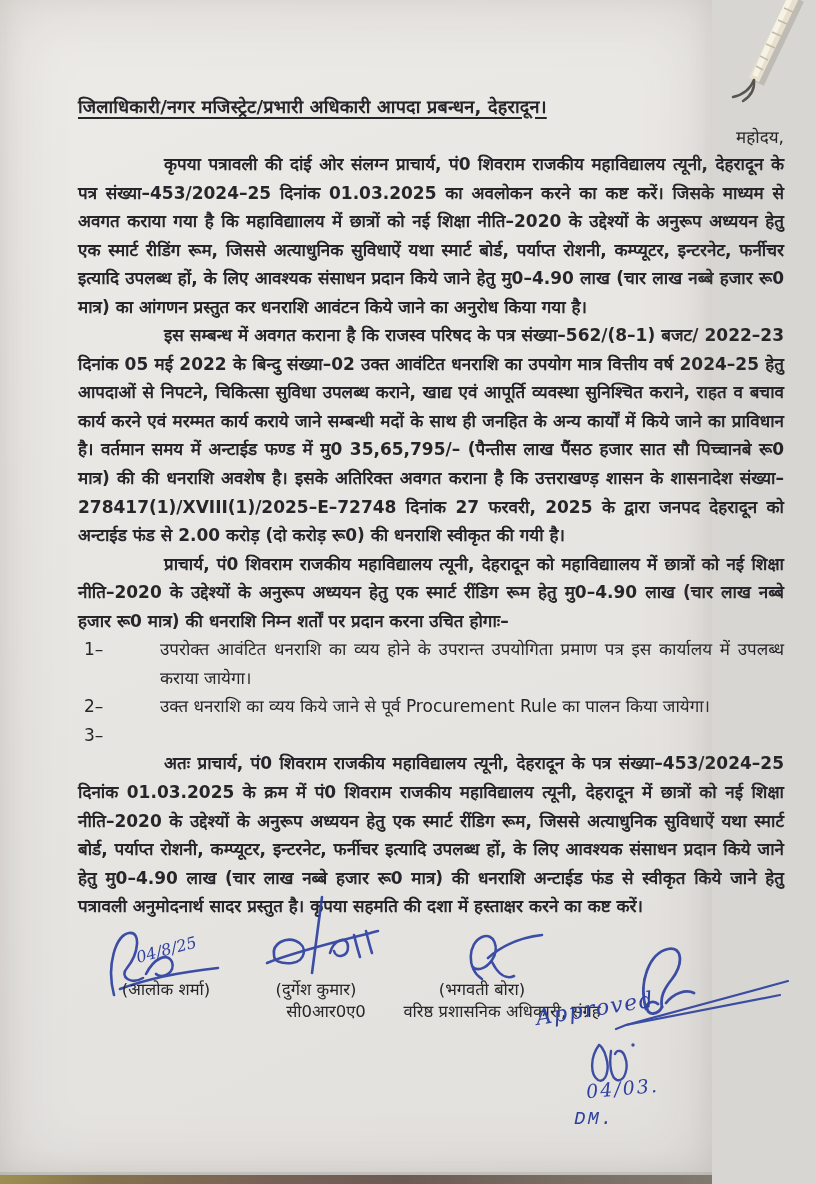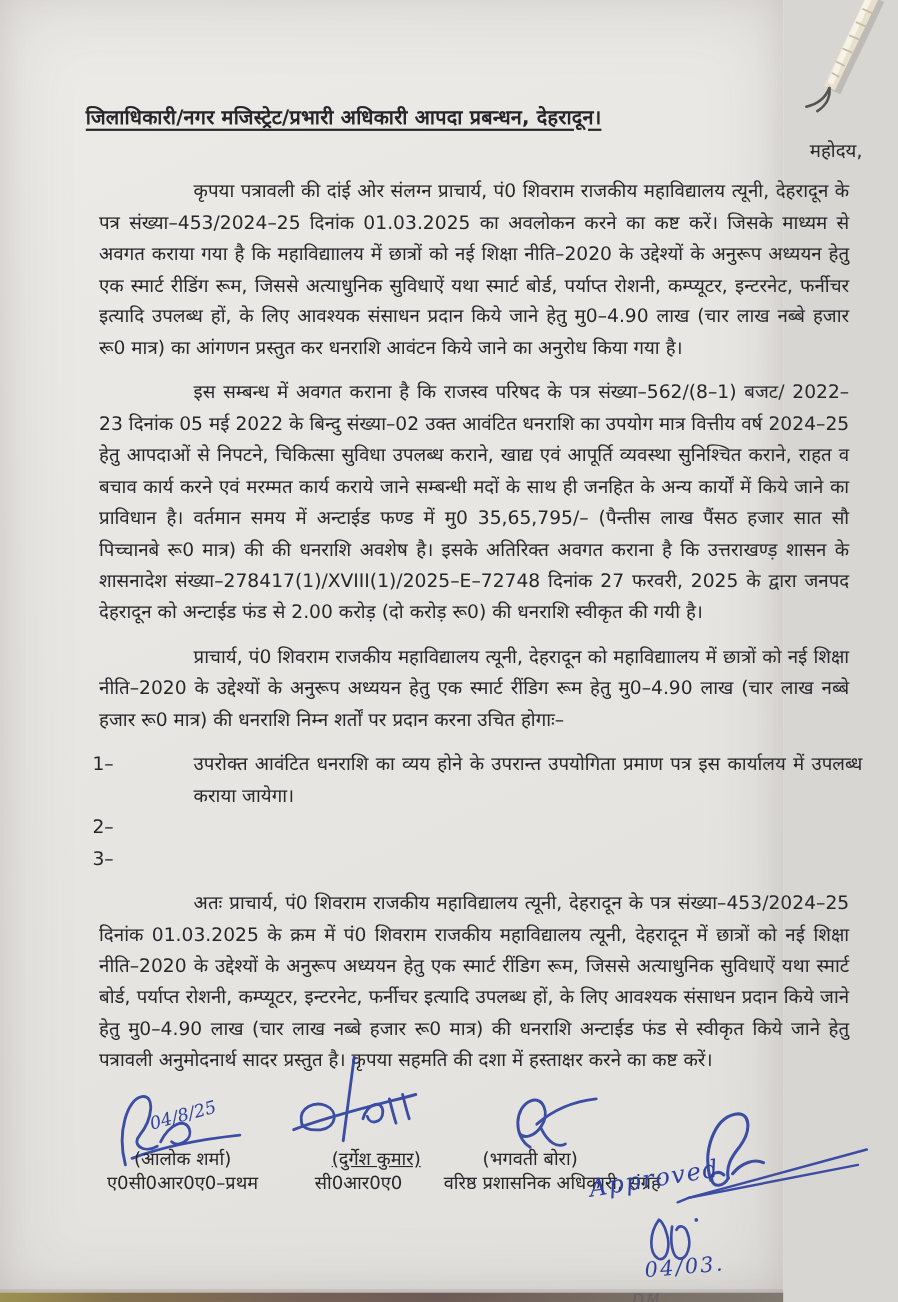--- a/index.html
+++ b/index.html
@@ -20,24 +20,24 @@
     opacity:.9;
   }
   .bottom-edge::before{content:"";position:absolute;left:0;right:0;top:-3px;height:3px;background:#c9c6c0;opacity:.8;}
   .content{position:absolute;left:78px;top:94px;width:706px;}
   .heading{
     font-size:18px;font-weight:bold;letter-spacing:.2px;
     text-decoration:underline;text-underline-offset:4px;text-decoration-thickness:1.6px;
     margin:0 0 7px 0;
   }
   .salutation{font-size:17px;margin:0 0 2px 0;text-align:right;}
-  p.para{font-size:17px;line-height:1.68;text-align:justify;text-indent:86px;margin:12px;}
+  p.para{font-size:17px;line-height:1.68;text-align:justify;text-indent:86px;margin:0;font-weight:bold;}
   .cond{display:grid;grid-template-columns:82px 1fr;font-size:17px;line-height:1.68;}
   .cond .num{padding-left:6px;}
-  .cond .txt{text-align:justify;margin-left:16px;}
+  .cond .txt{text-align:justify;}
   .sig-area{position:relative;height:380px;margin-top:6px;}
   .abs{position:absolute;}
   .sig-name{font-size:16.5px;white-space:nowrap;text-align:center;}
   .sig-title{font-size:16.5px;white-space:nowrap;text-align:center;}
   .ink{stroke:#2e41a0;fill:none;stroke-linecap:round;stroke-linejoin:round;opacity:.92;}
   .hand{color:#2e41a0;font-style:italic;font-family:"DejaVu Serif","Liberation Serif",serif;}
   .approved-word{font-size:22px;letter-spacing:1.5px;transform:rotate(-9deg);transform-origin:left center;}
   .hand-num{font-size:19px;letter-spacing:2px;transform:rotate(-5deg);}
   .hand-dm{font-size:19px;letter-spacing:2px;}
   svg{display:block;overflow:visible;}
@@ -64,52 +64,52 @@
     <p class="para">इस सम्बन्ध में अवगत कराना है कि राजस्व परिषद के पत्र संख्या–562/(8–1) बजट/ 2022–23 दिनांक 05 मई 2022 के बिन्दु संख्या–02 उक्त आवंटित धनराशि का उपयोग मात्र वित्तीय वर्ष 2024–25 हेतु आपदाओं से निपटने, चिकित्सा सुविधा उपलब्ध कराने, खाद्य एवं आपूर्ति व्यवस्था सुनिश्चित कराने, राहत व बचाव कार्य करने एवं मरम्मत कार्य कराये जाने सम्बन्धी मदों के साथ ही जनहित के अन्य कार्यों में किये जाने का प्राविधान है। वर्तमान समय में अन्टाईड फण्ड में मु0 35,65,795/– (पैन्तीस लाख पैंसठ हजार सात सौ पिच्चानबे रू0 मात्र) की की धनराशि अवशेष है। इसके अतिरिक्त अवगत कराना है कि उत्तराखण्ड़ शासन के शासनादेश संख्या–278417(1)/XVIII(1)/2025–E–72748 दिनांक 27 फरवरी, 2025 के द्वारा जनपद देहरादून को अन्टाईड फंड से 2.00 करोड़ (दो करोड़ रू0) की धनराशि स्वीकृत की गयी है।</p>
     <p class="para">प्राचार्य, पं0 शिवराम राजकीय महाविद्यालय त्यूनी, देहरादून को महाविद्याालय में छात्रों को नई शिक्षा नीति–2020 के उद्देश्यों के अनुरूप अध्ययन हेतु एक स्मार्ट रींडिग रूम हेतु मु0–4.90 लाख (चार लाख नब्बे हजार रू0 मात्र) की धनराशि निम्न शर्तों पर प्रदान करना उचित होगाः–</p>
 
     <div>
       <div class="cond">
         <span class="num">1–</span>
         <span class="txt">उपरोक्त आवंटित धनराशि का व्यय होने के उपरान्त उपयोगिता प्रमाण पत्र इस कार्यालय में उपलब्ध कराया जायेगा।</span>
       </div>
       <div class="cond">
         <span class="num">2–</span>
+        <span class="txt">उक्त धनराशि का व्यय किये जाने से पूर्व Procurement Rule का पालन किया जायेगा।</span>
       </div>
       <div class="cond">
         <span class="num">3–</span>
       </div>
     </div>
 
     <p class="para">अतः प्राचार्य, पं0 शिवराम राजकीय महाविद्यालय त्यूनी, देहरादून के पत्र संख्या–453/2024–25 दिनांक 01.03.2025 के क्रम में पं0 शिवराम राजकीय महाविद्यालय त्यूनी, देहरादून में छात्रों को नई शिक्षा नीति–2020 के उद्देश्यों के अनुरूप अध्ययन हेतु एक स्मार्ट रींडिग रूम, जिससे अत्याधुनिक सुविधाऐं यथा स्मार्ट बोर्ड, पर्याप्त रोशनी, कम्प्यूटर, इन्टरनेट, फर्नीचर इत्यादि उपलब्ध हों, के लिए आवश्यक संसाधन प्रदान किये जाने हेतु मु0–4.90 लाख (चार लाख नब्बे हजार रू0 मात्र) की धनराशि अन्टाईड फंड से स्वीकृत किये जाने हेतु पत्रावली अनुमोदनार्थ सादर प्रस्तुत है। कृपया सहमति की दशा में हस्ताक्षर करने का कष्ट करें।</p>
 
     <div class="sig-area">
 
       <svg class="abs" style="left:24px;top:0px;" width="140" height="82" viewBox="0 0 140 82">
         <g class="ink" stroke-width="2.6">
           <path d="M12,68 C4,38 14,8 27,6 C39,4 37,26 25,41 C17,50 29,58 41,51"></path>
           <path d="M44,47 C52,31 66,25 70,35 C74,45 60,53 54,47"></path>
           <path d="M18,62 C50,50 88,44 116,41"></path>
         </g>
         <text x="36" y="36" transform="rotate(-15 36 36)" fill="#2e41a0" font-size="16" font-family="DejaVu Serif, Liberation Serif, serif" font-style="italic">04/8/25</text>
       </svg>
       <div class="abs sig-name" style="left:8px;top:50px;width:160px;">(आलोक शर्मा)</div>
-      <div class="abs sig-title" style="left:0px;top:72px;width:176px;">ए0सी0आर0ए0–प्रथम</div>
 
       <svg class="abs" style="left:184px;top:-36px;" width="122" height="102" viewBox="0 0 122 102">
         <g class="ink" stroke-width="2.6">
           <path d="M60,6 C57,30 53,58 50,82"></path>
           <path d="M12,64 C10,52 24,46 34,50 C46,55 44,70 30,72 C18,73 12,70 12,64"></path>
           <path d="M5,72 C35,60 78,50 116,40"></path>
           <path d="M68,62 C72,48 86,44 86,56 C86,66 74,68 72,60"></path>
           <path d="M92,44 C94,52 96,60 98,66"></path>
           <path d="M104,40 C106,48 108,56 110,62"></path>
         </g>
       </svg>
-      <div class="abs sig-name" style="left:194px;top:50px;width:140px;text-decoration:underline;">(दुर्गेश कुमार)</div>
+      <div class="abs sig-name" style="left:168px;top:50px;width:140px;">(दुर्गेश कुमार)</div>
       <div class="abs sig-title" style="left:178px;top:72px;width:140px;">सी0आर0ए0</div>
 
       <svg class="abs" style="left:370px;top:4px;" width="100" height="58" viewBox="0 0 100 58">
         <g class="ink" stroke-width="2.6">
           <path d="M34,48 C18,38 20,12 34,6 C46,1 52,17 44,29 C38,38 28,41 24,35"></path>
           <path d="M40,27 C56,13 76,6 94,4"></path>
           <path d="M44,31 C50,43 58,49 66,45"></path>
         </g>
       </svg>
       <div class="abs sig-name" style="left:344px;top:50px;width:120px;">(भगवती बोरा)</div>

